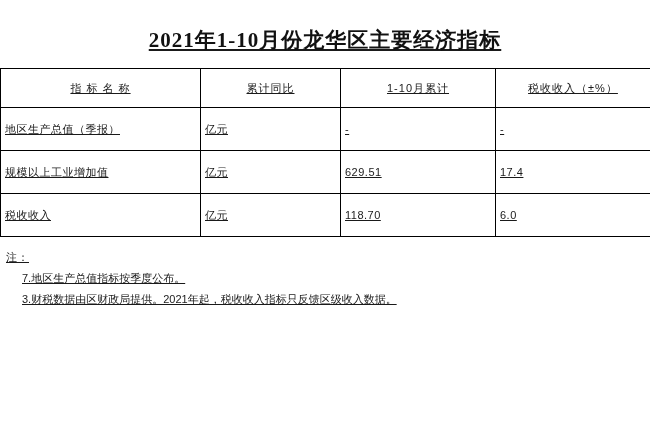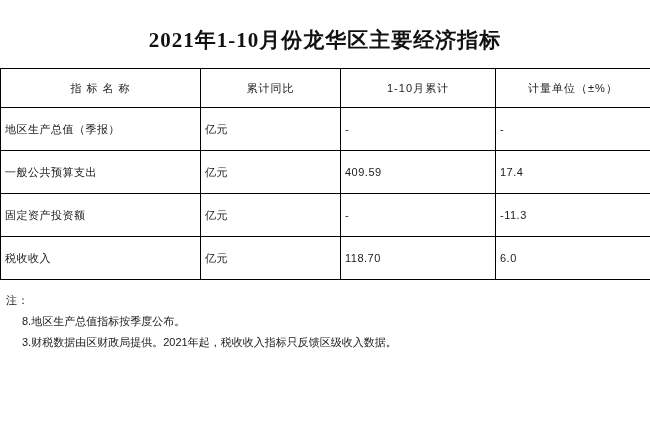--- a/index.html
+++ b/index.html
@@ -12,20 +12,21 @@
     background: #ffffff;
     font-family: "Liberation Sans", sans-serif;
     color: #1a1a1a;
     overflow: hidden;
   }
   .page {
     position: relative;
     width: 650px;
     height: 416px;
     box-sizing: border-box;
+    text-decoration: underline;
   }
   .title-wrap {
     padding-top: 26px;
     padding-bottom: 14px;
     text-align: center;
   }
   .doc-title {
     font-family: "Liberation Serif", serif;
     font-size: 21px;
     font-weight: bold;
@@ -89,50 +90,44 @@
       <col class="col-a">
       <col class="col-b">
       <col class="col-c">
       <col class="col-d">
     </colgroup>
     <thead>
       <tr>
         <th>指 标 名 称</th>
         <th>累计同比</th>
         <th>1-10月累计</th>
-        <th>计量单位（±%）</th>
+        <th>税收收入（±%）</th>
       </tr>
     </thead>
     <tbody>
       <tr>
         <td class="cell-indicator">地区生产总值（季报）</td>
         <td class="cell-unit">亿元</td>
         <td class="cell-value">-</td>
         <td class="cell-yoy">-</td>
       </tr>
       <tr>
-        <td class="cell-indicator">一般公共预算支出</td>
+        <td class="cell-indicator">规模以上工业增加值</td>
         <td class="cell-unit">亿元</td>
-        <td class="cell-value">409.59</td>
+        <td class="cell-value">629.51</td>
         <td class="cell-yoy">17.4</td>
-      </tr>
-      <tr>
-        <td class="cell-indicator">固定资产投资额</td>
-        <td class="cell-unit">亿元</td>
-        <td class="cell-value">-</td>
-        <td class="cell-yoy">-11.3</td>
       </tr>
       <tr>
         <td class="cell-indicator">税收收入</td>
         <td class="cell-unit">亿元</td>
         <td class="cell-value">118.70</td>
         <td class="cell-yoy">6.0</td>
       </tr>
     </tbody>
   </table>
 
   <div class="notes">
     <div class="note-head">注：</div>
-    <div class="note-line">8.地区生产总值指标按季度公布。</div>
+    <div class="note-line">7.地区生产总值指标按季度公布。</div>
     <div class="note-line">3.财税数据由区财政局提供。2021年起，税收收入指标只反馈区级收入数据。</div>
   </div>
 
 </div>
 
 </body></html>

